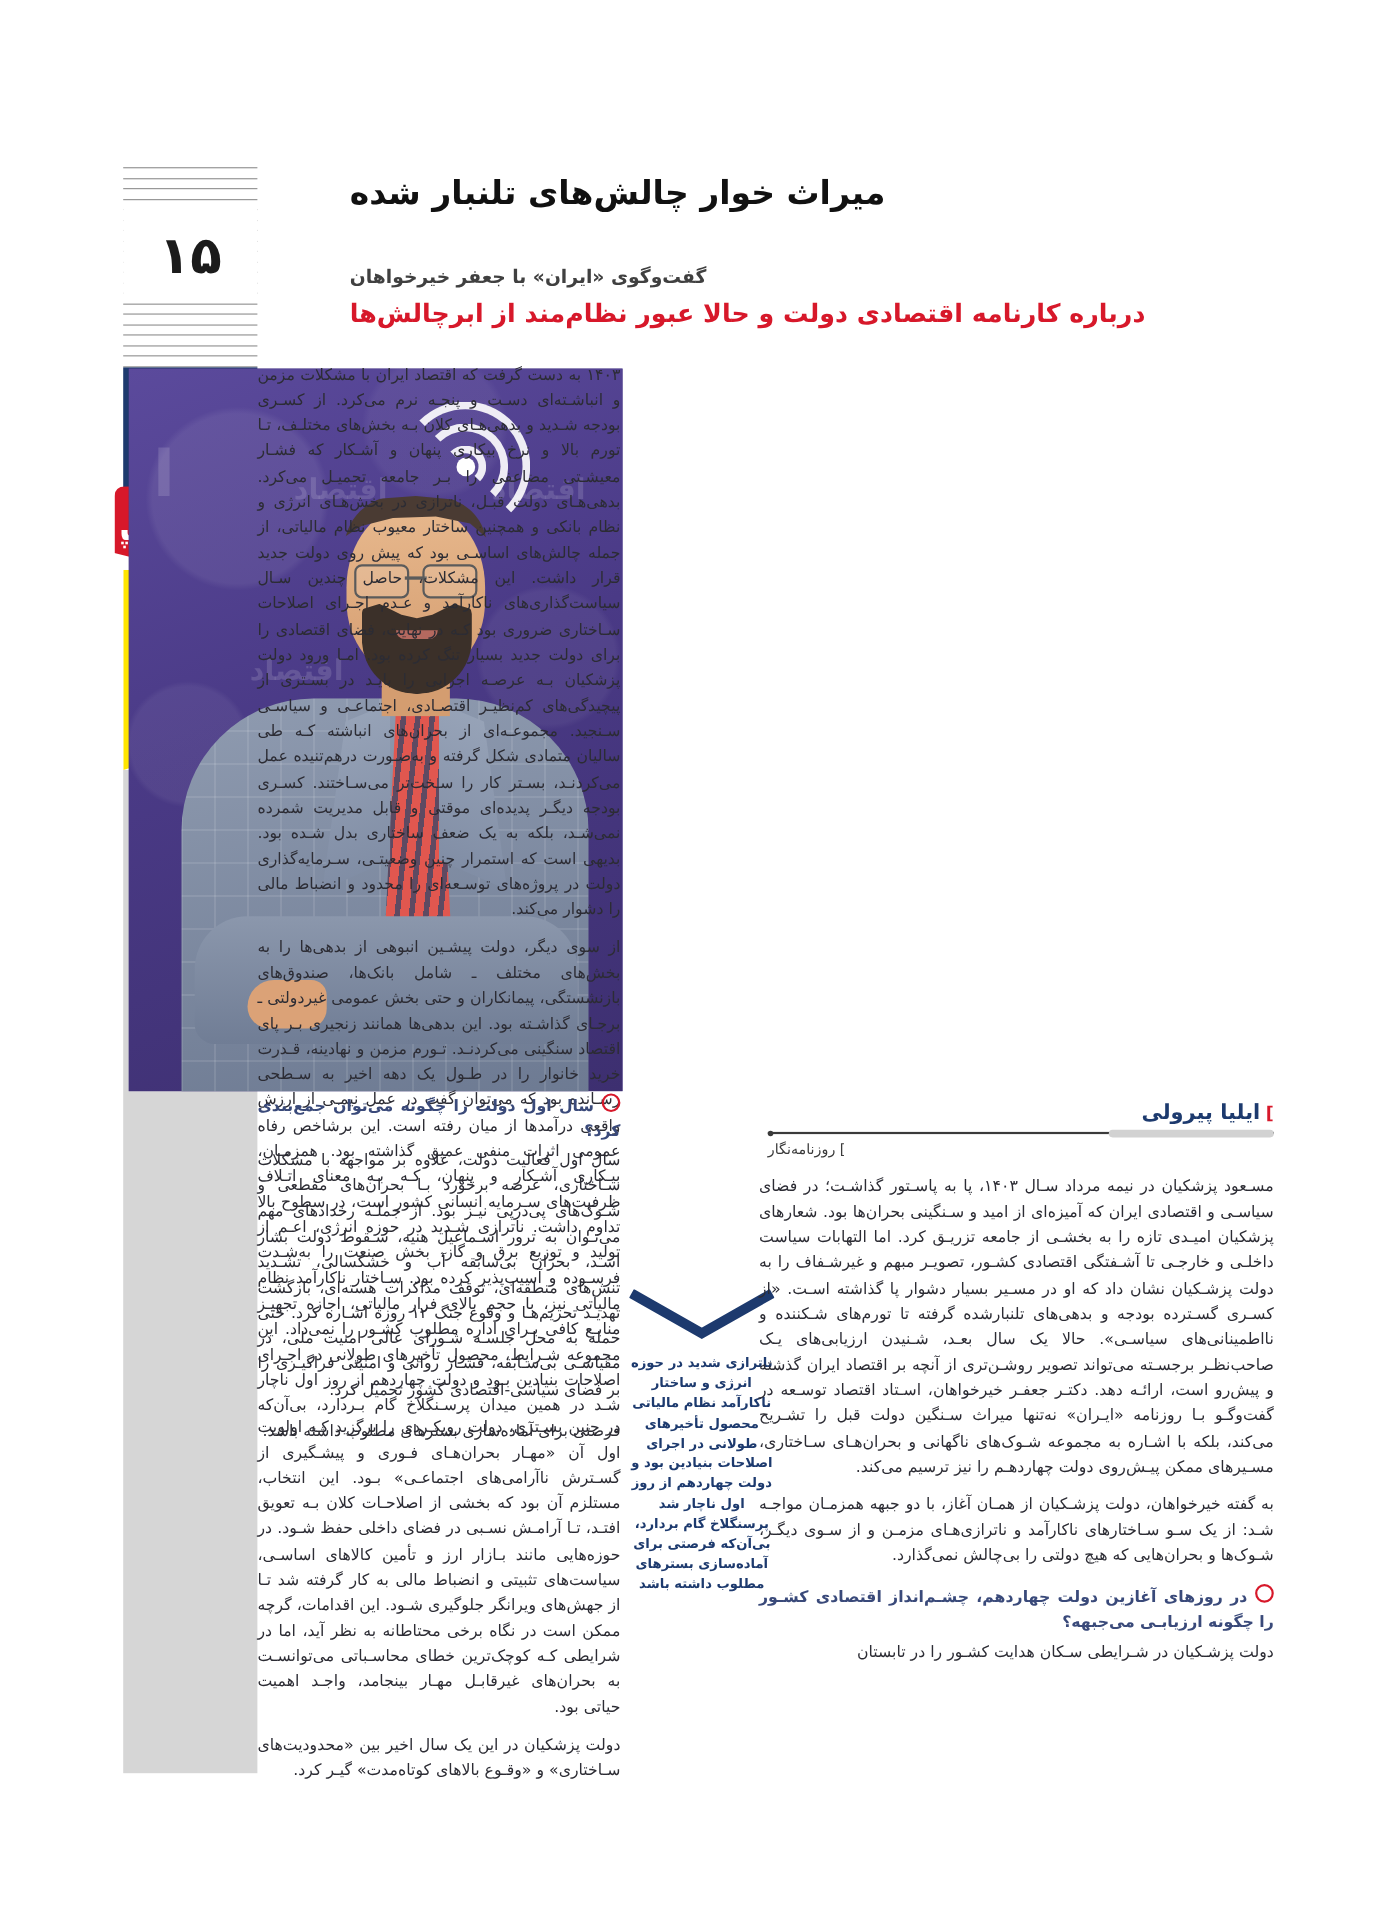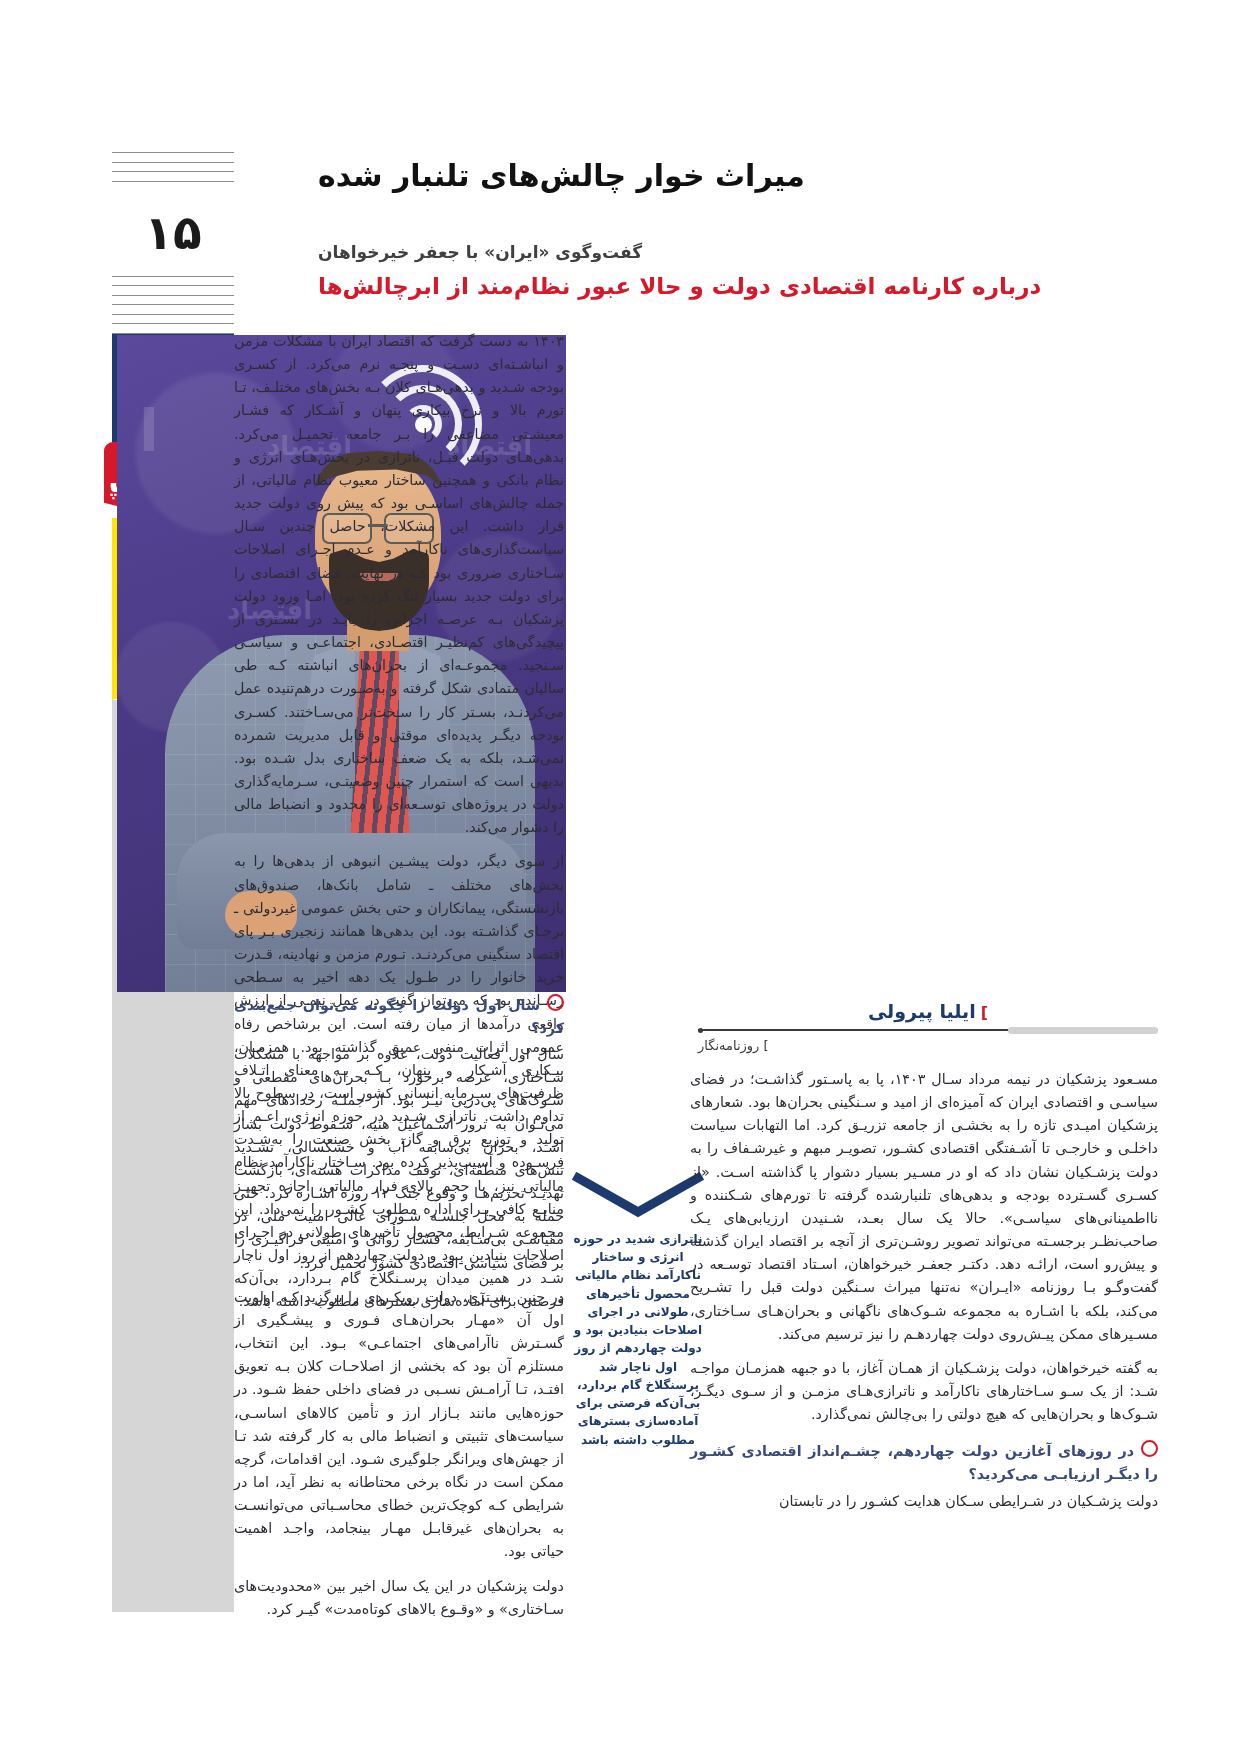--- a/index.html
+++ b/index.html
@@ -156,21 +156,21 @@
     background:linear-gradient(180deg,#8b97ac,#707d95);border-radius:48px 48px 18px 18px;}
   .p-hand{position:absolute;left:108px;top:556px;width:72px;height:44px;
     background:#dba277;border-radius:24px 14px 18px 20px;}
   .p-plaid{position:absolute;left:48px;top:300px;width:370px;height:360px;
     background:repeating-linear-gradient(0deg,rgba(255,255,255,.10) 0 1px,transparent 1px 30px),
                repeating-linear-gradient(90deg,rgba(255,255,255,.10) 0 1px,transparent 1px 30px);
     border-radius:120px 120px 0 0;}
 
   
   .byline{
-    position:absolute;right:92px;top:1000px;width:460px;text-align:center;
+    position:absolute;right:92px;top:1000px;width:460px;text-align:right;
   }
   .byline .bname{
     font-size:19px;font-weight:800;color:#1d3a6e;display:inline-block;
   }
   .byline .brk{color:#d7182a;font-weight:800;}
   .byline-rule{
     position:absolute;right:92px;top:1029px;width:460px;height:2px;background:#3a3a3a;
   }
   .byline-rule:after{
     content:"";position:absolute;right:0;top:-2.5px;width:150px;height:7px;
@@ -338,18 +338,18 @@
     <svg class="pull-chev" viewBox="0 0 132 46">
       <polyline points="6,6 66,40 126,6" fill="none" stroke="#1d3a6e" stroke-width="9" stroke-linecap="square"></polyline>
     </svg>
     <p>ناترازی شدید در حوزه انرژی و ساختار ناکارآمد نظام مالیاتی محصول تأخیرهای طولانی در اجرای اصلاحات بنیادین بود و دولت چهاردهم از روز اول ناچار شد پرسنگلاخ گام بردارد، بی‌آن‌که فرصتی برای آماده‌سازی بسترهای مطلوب داشته باشد</p>
   </div>
 
   <div class="col" id="col-right-top">
     <p>مسـعود پزشکیان در نیمه مرداد سـال ۱۴۰۳، پا به پاسـتور گذاشـت؛ در فضای سیاسـی و اقتصادی ایران که آمیزه‌ای از امید و سـنگینی بحران‌ها بود. شعارهای پزشکیان امیـدی تازه را به بخشـی از جامعه تزریـق کرد. اما التهابات سیاست داخلـی و خارجـی تا آشـفتگی اقتصادی کشـور، تصویـر مبهم و غیرشـفاف را به دولت پزشـکیان نشان داد که او در مسـیر بسیار دشوار پا گذاشته اسـت. «از کسـری گسـترده بودجه و بدهی‌های تلنبارشده گرفته تا تورم‌های شـکننده و نااطمینانی‌های سیاسـی». حالا یک سال بعـد، شـنیدن ارزیابی‌های یـک صاحب‌نظـر برجسـته می‌تواند تصویر روشـن‌تری از آنچه بر اقتصاد ایران گذشته و پیش‌رو است، ارائـه دهد. دکتـر جعفـر خیرخواهان، اسـتاد اقتصاد توسـعه در گفت‌وگـو بـا روزنامه «ایـران» نه‌تنها میراث سـنگین دولت قبل را تشـریح می‌کند، بلکه با اشـاره به مجموعه شـوک‌های ناگهانی و بحران‌هـای سـاختاری، مسـیرهای ممکن پیـش‌روی دولت چهاردهـم را نیز ترسیم می‌کند.</p>
     <p>به گفته خیرخواهان، دولت پزشـکیان از همـان آغاز، با دو جبهه همزمـان مواجـه شـد: از یک سـو سـاختارهای ناکارآمد و ناترازی‌هـای مزمـن و از سـوی دیگـر، شـوک‌ها و بحران‌هایی که هیچ دولتی را بی‌چالش نمی‌گذارد.</p>
     <span class="q">
-      <span class="bullet"></span><span>در روزهای آغازین دولت چهاردهم، چشـم‌انداز اقتصادی کشـور را دیگـر ارزیابـی می‌کردید؟</span>
+      <span class="bullet"></span><span>در روزهای آغازین دولت چهاردهم، چشـم‌انداز اقتصادی کشـور را چگونه ارزیابـی می‌جبهه؟</span>
     </span>
     <p class="last">دولت پزشـکیان در شـرایطی سـکان هدایت کشـور را در تابستان</p>
   </div>
 
 </div>
 
 </body></html>

